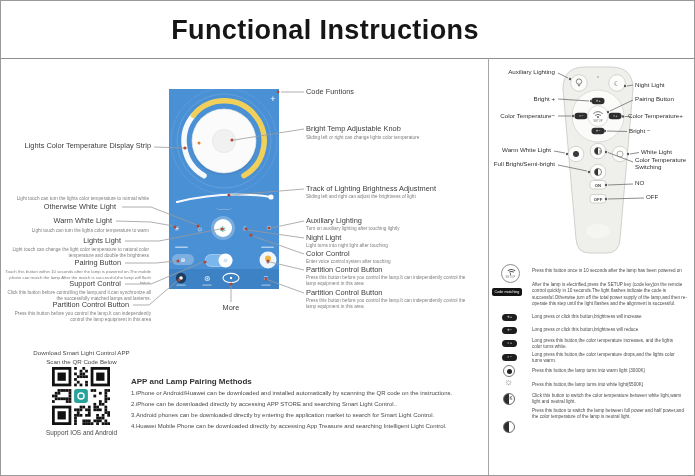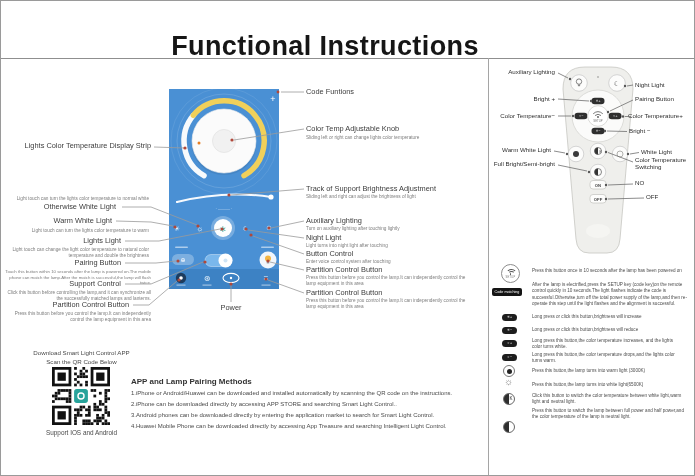--- a/index.html
+++ b/index.html
@@ -42,21 +42,21 @@
   .wifi .a1{width:9px;height:9px;margin-left:-4.5px;top:0;}
   .wifi .a2{width:5px;height:5px;margin-left:-2.5px;top:2px;}
   .wifi .d{position:absolute;left:50%;width:1.6px;height:1.6px;margin-left:-0.8px;top:4.6px;background:#555;border-radius:50%;}
   .setup-txt{font-size:2.6px;color:#777;letter-spacing:.3px;}
 </style>
 </head>
 <body>
 
 <div class="page">
 
-  <div class="abs title" style="left:0;top:30px;width:648px;">Functional Instructions</div>
+  <div class="abs title" style="left:0;top:14px;width:648px;">Functional Instructions</div>
   <div class="abs hline" style="left:0;top:57px;width:695px;"></div>
   <div class="abs vline" style="left:487px;top:57px;height:419px;"></div>
 
   <svg class="abs" style="left:168px;top:88px;" width="110" height="200" viewBox="0 0 110 200">
     <rect width="110" height="200" fill="#4a90d4"></rect>
     <rect y="180" width="110" height="20" fill="#3d82c4"></rect>
     <text x="104" y="13" font-size="9" fill="#ffffff" text-anchor="middle">+</text>
 
     <circle cx="55" cy="52" r="47" stroke="rgba(255,255,255,.14)" fill="none" stroke-width="1"></circle>
     <circle cx="55" cy="52" r="53" stroke="rgba(255,255,255,.09)" fill="none" stroke-width="1"></circle>
@@ -112,35 +112,35 @@
   <div class="abs h r" style="right:573px;top:236px;width:100px;">Lights Light</div>
   <div class="abs n r" style="right:545px;top:246px;width:140px;">Light touch can change the light color temperature to natural color temperature and double the brightness</div>
   <div class="abs h r" style="right:573px;top:258px;width:100px;">Pairing Button</div>
   <div class="abs n r" style="right:543px;top:268px;width:150px;font-size:4.3px;">Touch this button within 10 seconds after the lamp is powered on.The mobile phone can match the lamp.After the match is successful,the lamp will flash twice.</div>
   <div class="abs h r" style="right:573px;top:279px;width:100px;">Support Control</div>
   <div class="abs n r" style="right:543px;top:289px;width:145px;">Click this button before controlling the lamp,and it can synchronize all the successfully matched lamps and lanterns.</div>
   <div class="abs h r" style="right:565px;top:300px;width:120px;">Partition Control Button</div>
   <div class="abs n r" style="right:543px;top:310px;width:145px;">Press this button before you control the lamp.It can independently control the lamp equipment in this area</div>
 
   <div class="abs h" style="left:305px;top:87px;">Code Funtions</div>
-  <div class="abs h" style="left:305px;top:124px;">Color Temp Adjustable Knob</div>
+  <div class="abs h" style="left:305px;top:124px;">Bright Temp Adjustable Knob</div>
   <div class="abs n" style="left:305px;top:134px;width:120px;">Sliding left or right can change lights color temperature</div>
-  <div class="abs h" style="left:305px;top:184px;">Track of Support Brightness Adjustment</div>
+  <div class="abs h" style="left:305px;top:184px;">Track of Lighting Brightness Adjustment</div>
   <div class="abs n" style="left:305px;top:193px;width:175px;">Sliding left and right can adjust the brightness of light</div>
   <div class="abs h" style="left:305px;top:216px;">Auxiliary Lighting</div>
   <div class="abs n" style="left:305px;top:225px;width:175px;">Turn on auxiliary lighting after touching lightly</div>
   <div class="abs h" style="left:305px;top:233px;">Night Light</div>
   <div class="abs n" style="left:305px;top:242px;width:170px;">Light turns into night light after touching</div>
-  <div class="abs h" style="left:305px;top:249px;">Button Control</div>
+  <div class="abs h" style="left:305px;top:249px;">Color Control</div>
   <div class="abs n" style="left:305px;top:258px;width:170px;">Enter voice control system after touching</div>
   <div class="abs h" style="left:305px;top:265px;">Partition Control Button</div>
   <div class="abs n" style="left:305px;top:274px;width:160px;">Press this button before you control the lamp.It can independently control the lamp equipment in this area</div>
   <div class="abs h" style="left:305px;top:288px;">Partition Control Button</div>
   <div class="abs n" style="left:305px;top:297px;width:160px;">Press this button before you control the lamp.It can independently control the lamp equipment in this area</div>
-  <div class="abs h" style="left:210px;top:303px;width:40px;text-align:center;">Power</div>
+  <div class="abs h" style="left:210px;top:303px;width:40px;text-align:center;">More</div>
 
   <div class="abs dl" style="left:8px;top:348px;width:145px;">Download Smart Light Control APP</div>
   <div class="abs dl" style="left:8px;top:356.5px;width:145px;">Scan the QR Code Below</div>
   <svg class="abs" id="qr" style="left:51px;top:366px;" width="58" height="58" viewBox="0 0 21 21">
       <rect x="0" y="0" width="21" height="21" fill="#fff"></rect>
       <rect x="8" y="0" width="1" height="1" fill="#111"></rect>
       <rect x="11" y="0" width="1" height="1" fill="#111"></rect>
       <rect x="10" y="1" width="1" height="1" fill="#111"></rect>
       <rect x="12" y="1" width="1" height="1" fill="#111"></rect>
       <rect x="8" y="2" width="1" height="1" fill="#111"></rect>

